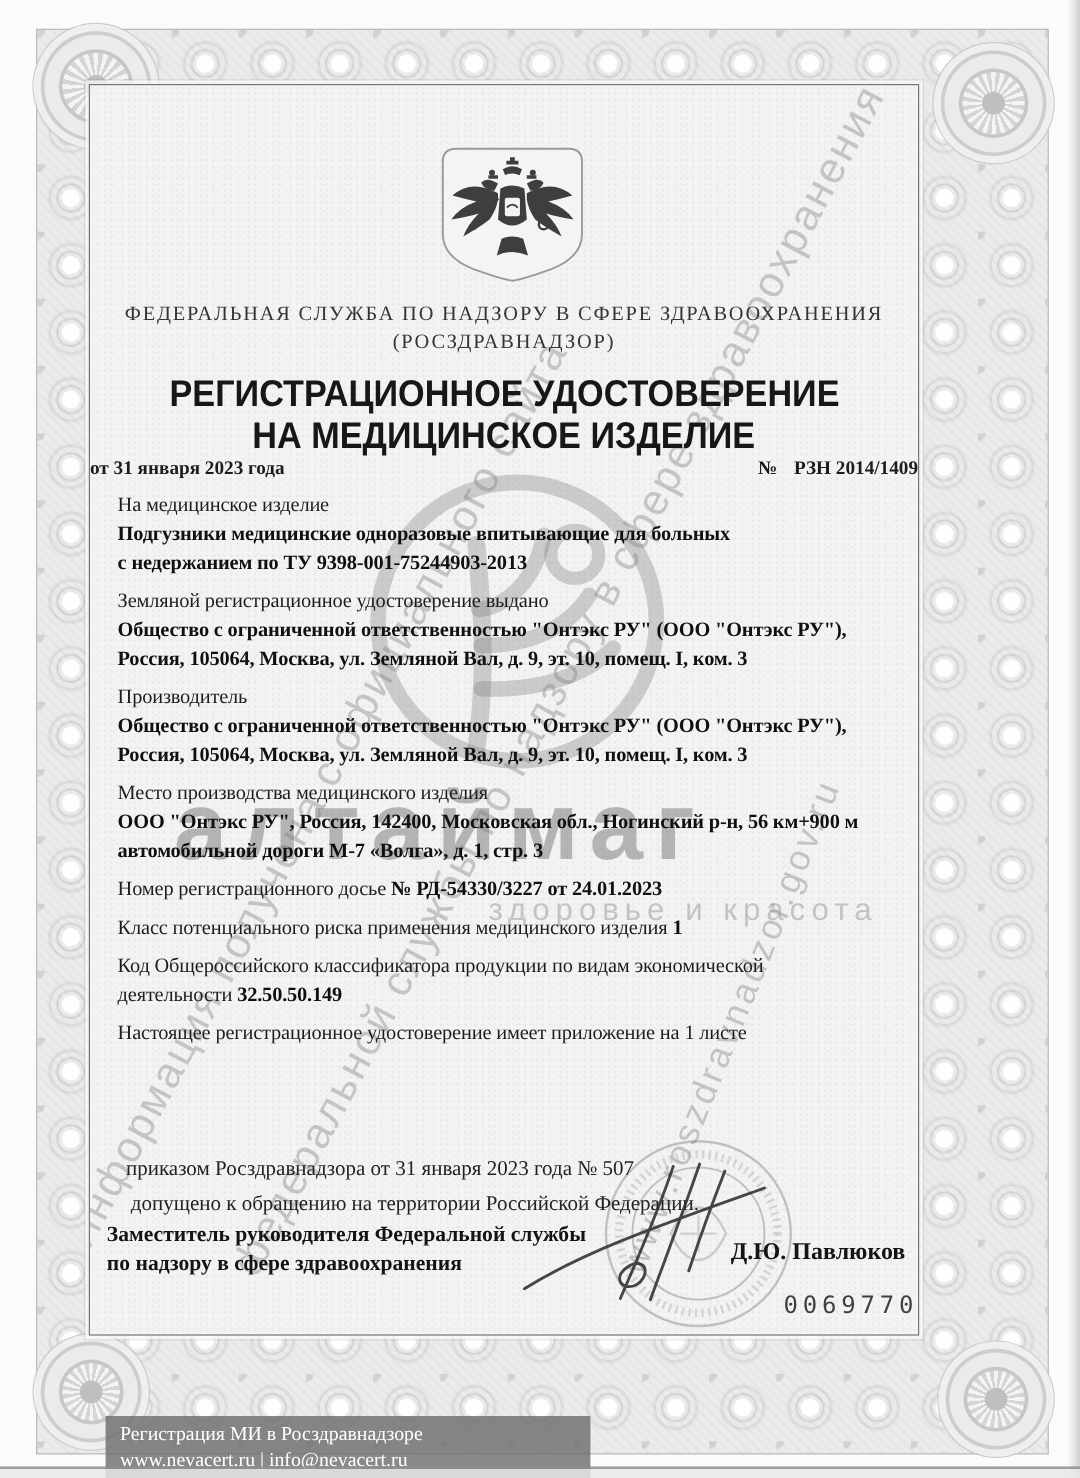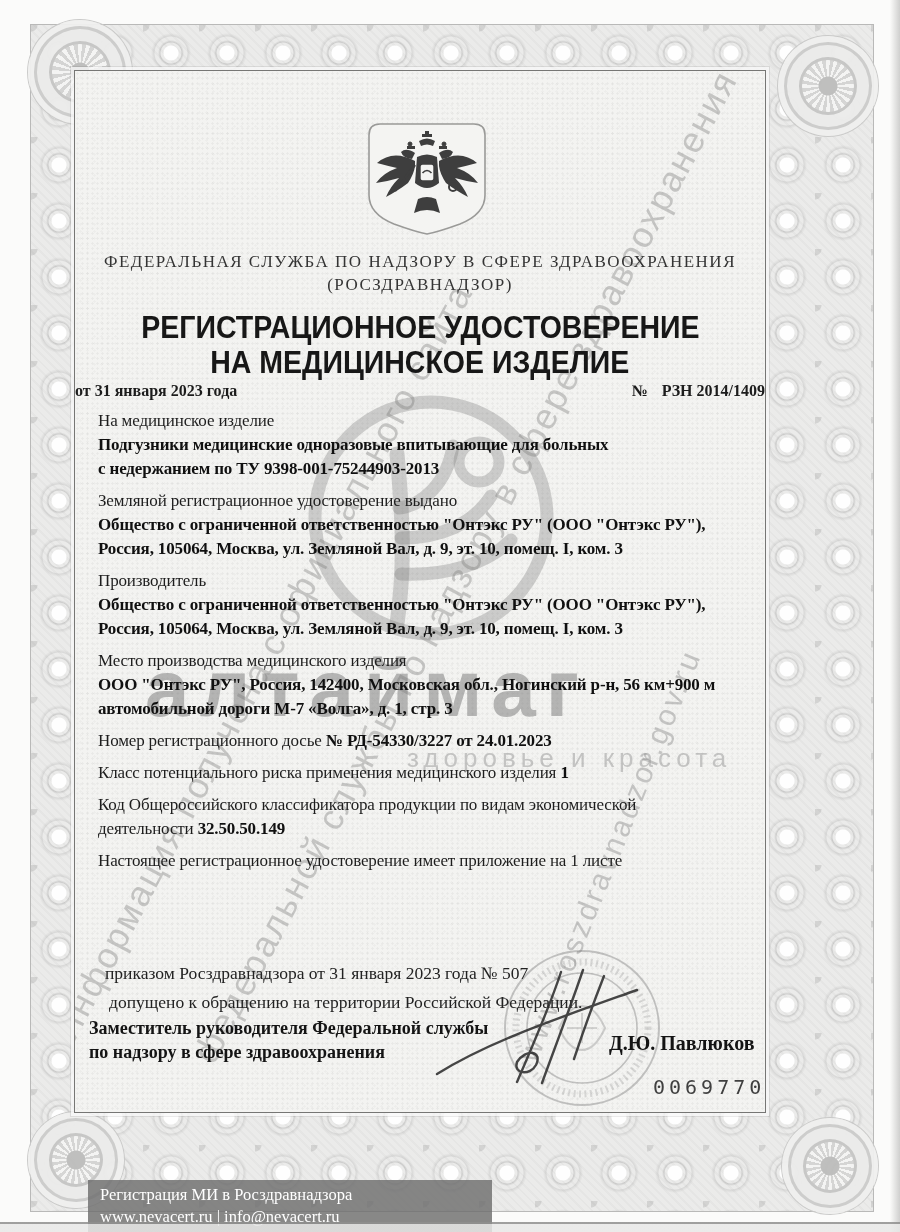--- a/index.html
+++ b/index.html
@@ -208,19 +208,19 @@
         <path d="M4 110 C 55 78 120 56 204 26"></path>
         <path d="M128 8 C 117 42 97 88 84 118"></path>
         <path d="M150 6 C 137 44 121 86 109 119"></path>
         <path d="M171 12 C 160 40 149 71 141 95"></path>
         <path d="M84 98 c 9 -14 26 -11 19 3 c -6 11 -23 9 -19 -3"></path>
       </g>
     </svg>
   </div>
 
   <div class="badge">
-    <div>Регистрация МИ в Росздравнадзора</div>
+    <div>Регистрация МИ в Росздравнадзоре</div>
     <div>www.nevacert.ru | info@nevacert.ru</div>
   </div>
 
   <div class="edge-right"></div>
   <div class="edge-bottom"></div>
 </div>
 
 </body></html>

